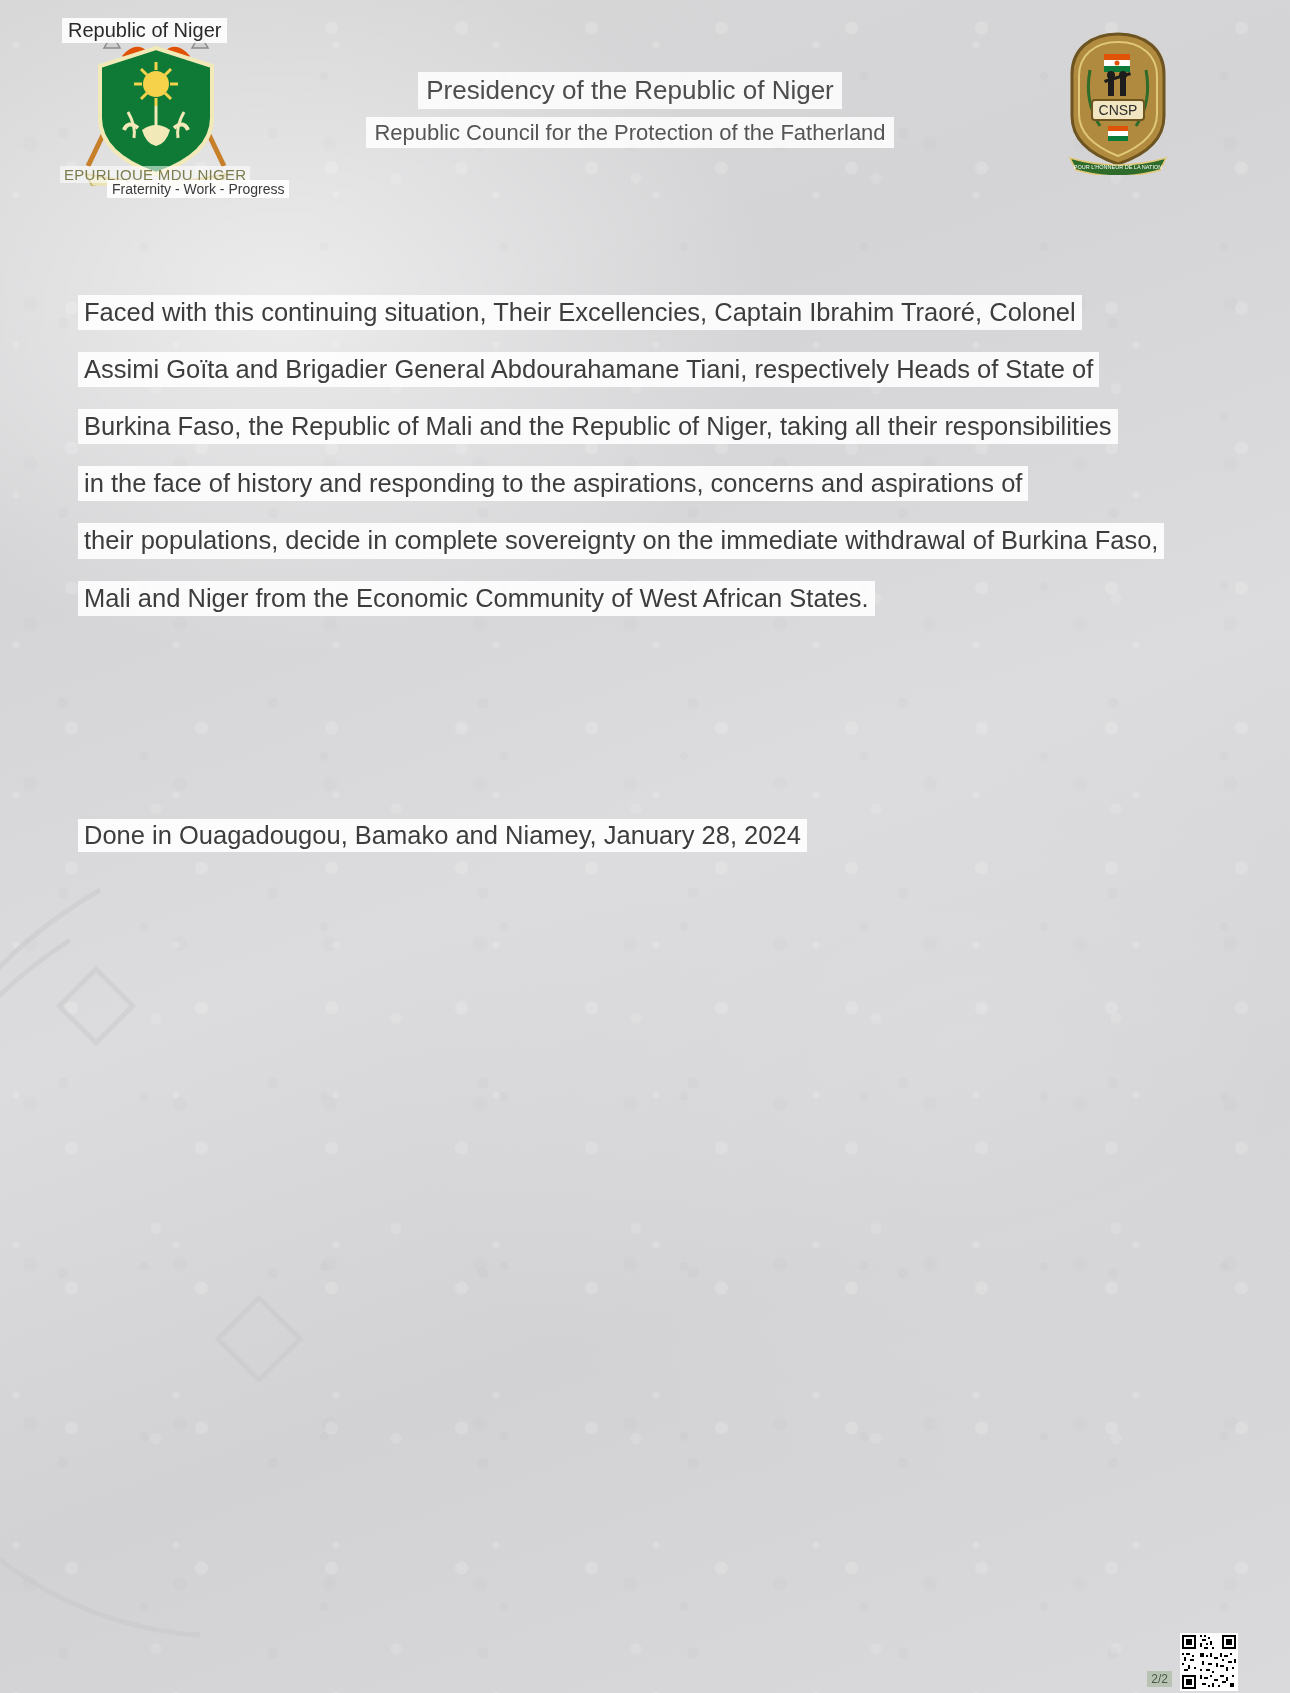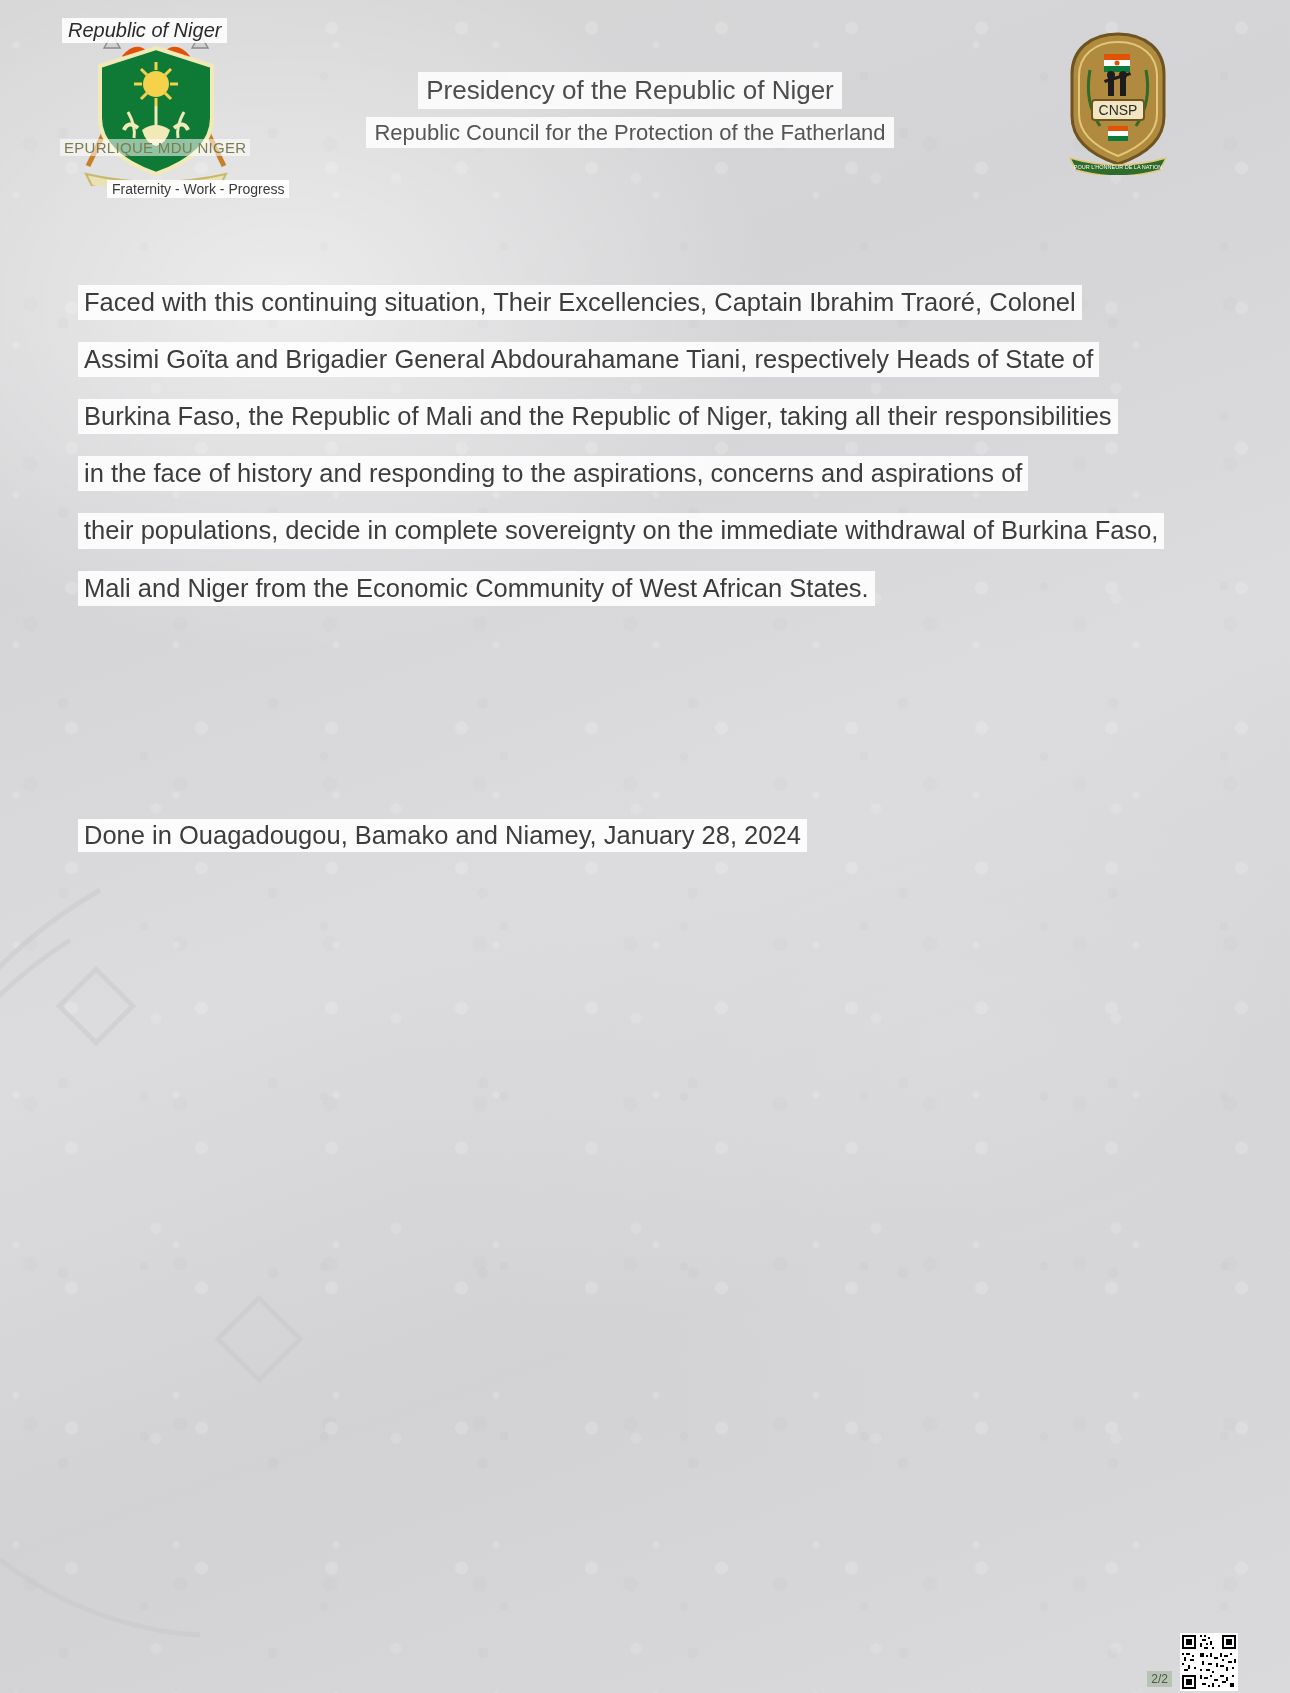--- a/index.html
+++ b/index.html
@@ -61,26 +61,25 @@
   }
   .coat-caption-top {
     position: absolute;
     left: 62px;
     top: 18px;
     font-size: 20px;
     color: #2a2a2a;
     background: rgba(255,255,255,0.88);
     padding: 1px 6px;
     white-space: nowrap;
-    font-style: italic;
   }
   .coat-caption-mid {
     position: absolute;
     left: 60px;
-    top: 139px;
+    top: 166px;
     font-size: 15px;
     color: #7c7c4c;
     background: rgba(255,255,255,0.55);
     padding: 0 4px;
     letter-spacing: .3px;
     white-space: nowrap;
   }
   .coat-caption-bottom {
     position: absolute;
     left: 72px;
@@ -122,21 +121,21 @@
     right: 118px;
     top: 30px;
     width: 108px;
     height: 145px;
   }
 
   
   .body-text {
     position: absolute;
     left: 78px;
-    top: 285px;
+    top: 295px;
     width: 1140px;
   }
   .body-line {
     display: inline-block;
     font-size: 25.5px;
     line-height: 1.22;
     color: #3d3d3d;
     background: rgba(255,255,255,0.88);
     padding: 2px 6px;
     margin-bottom: 22px;

